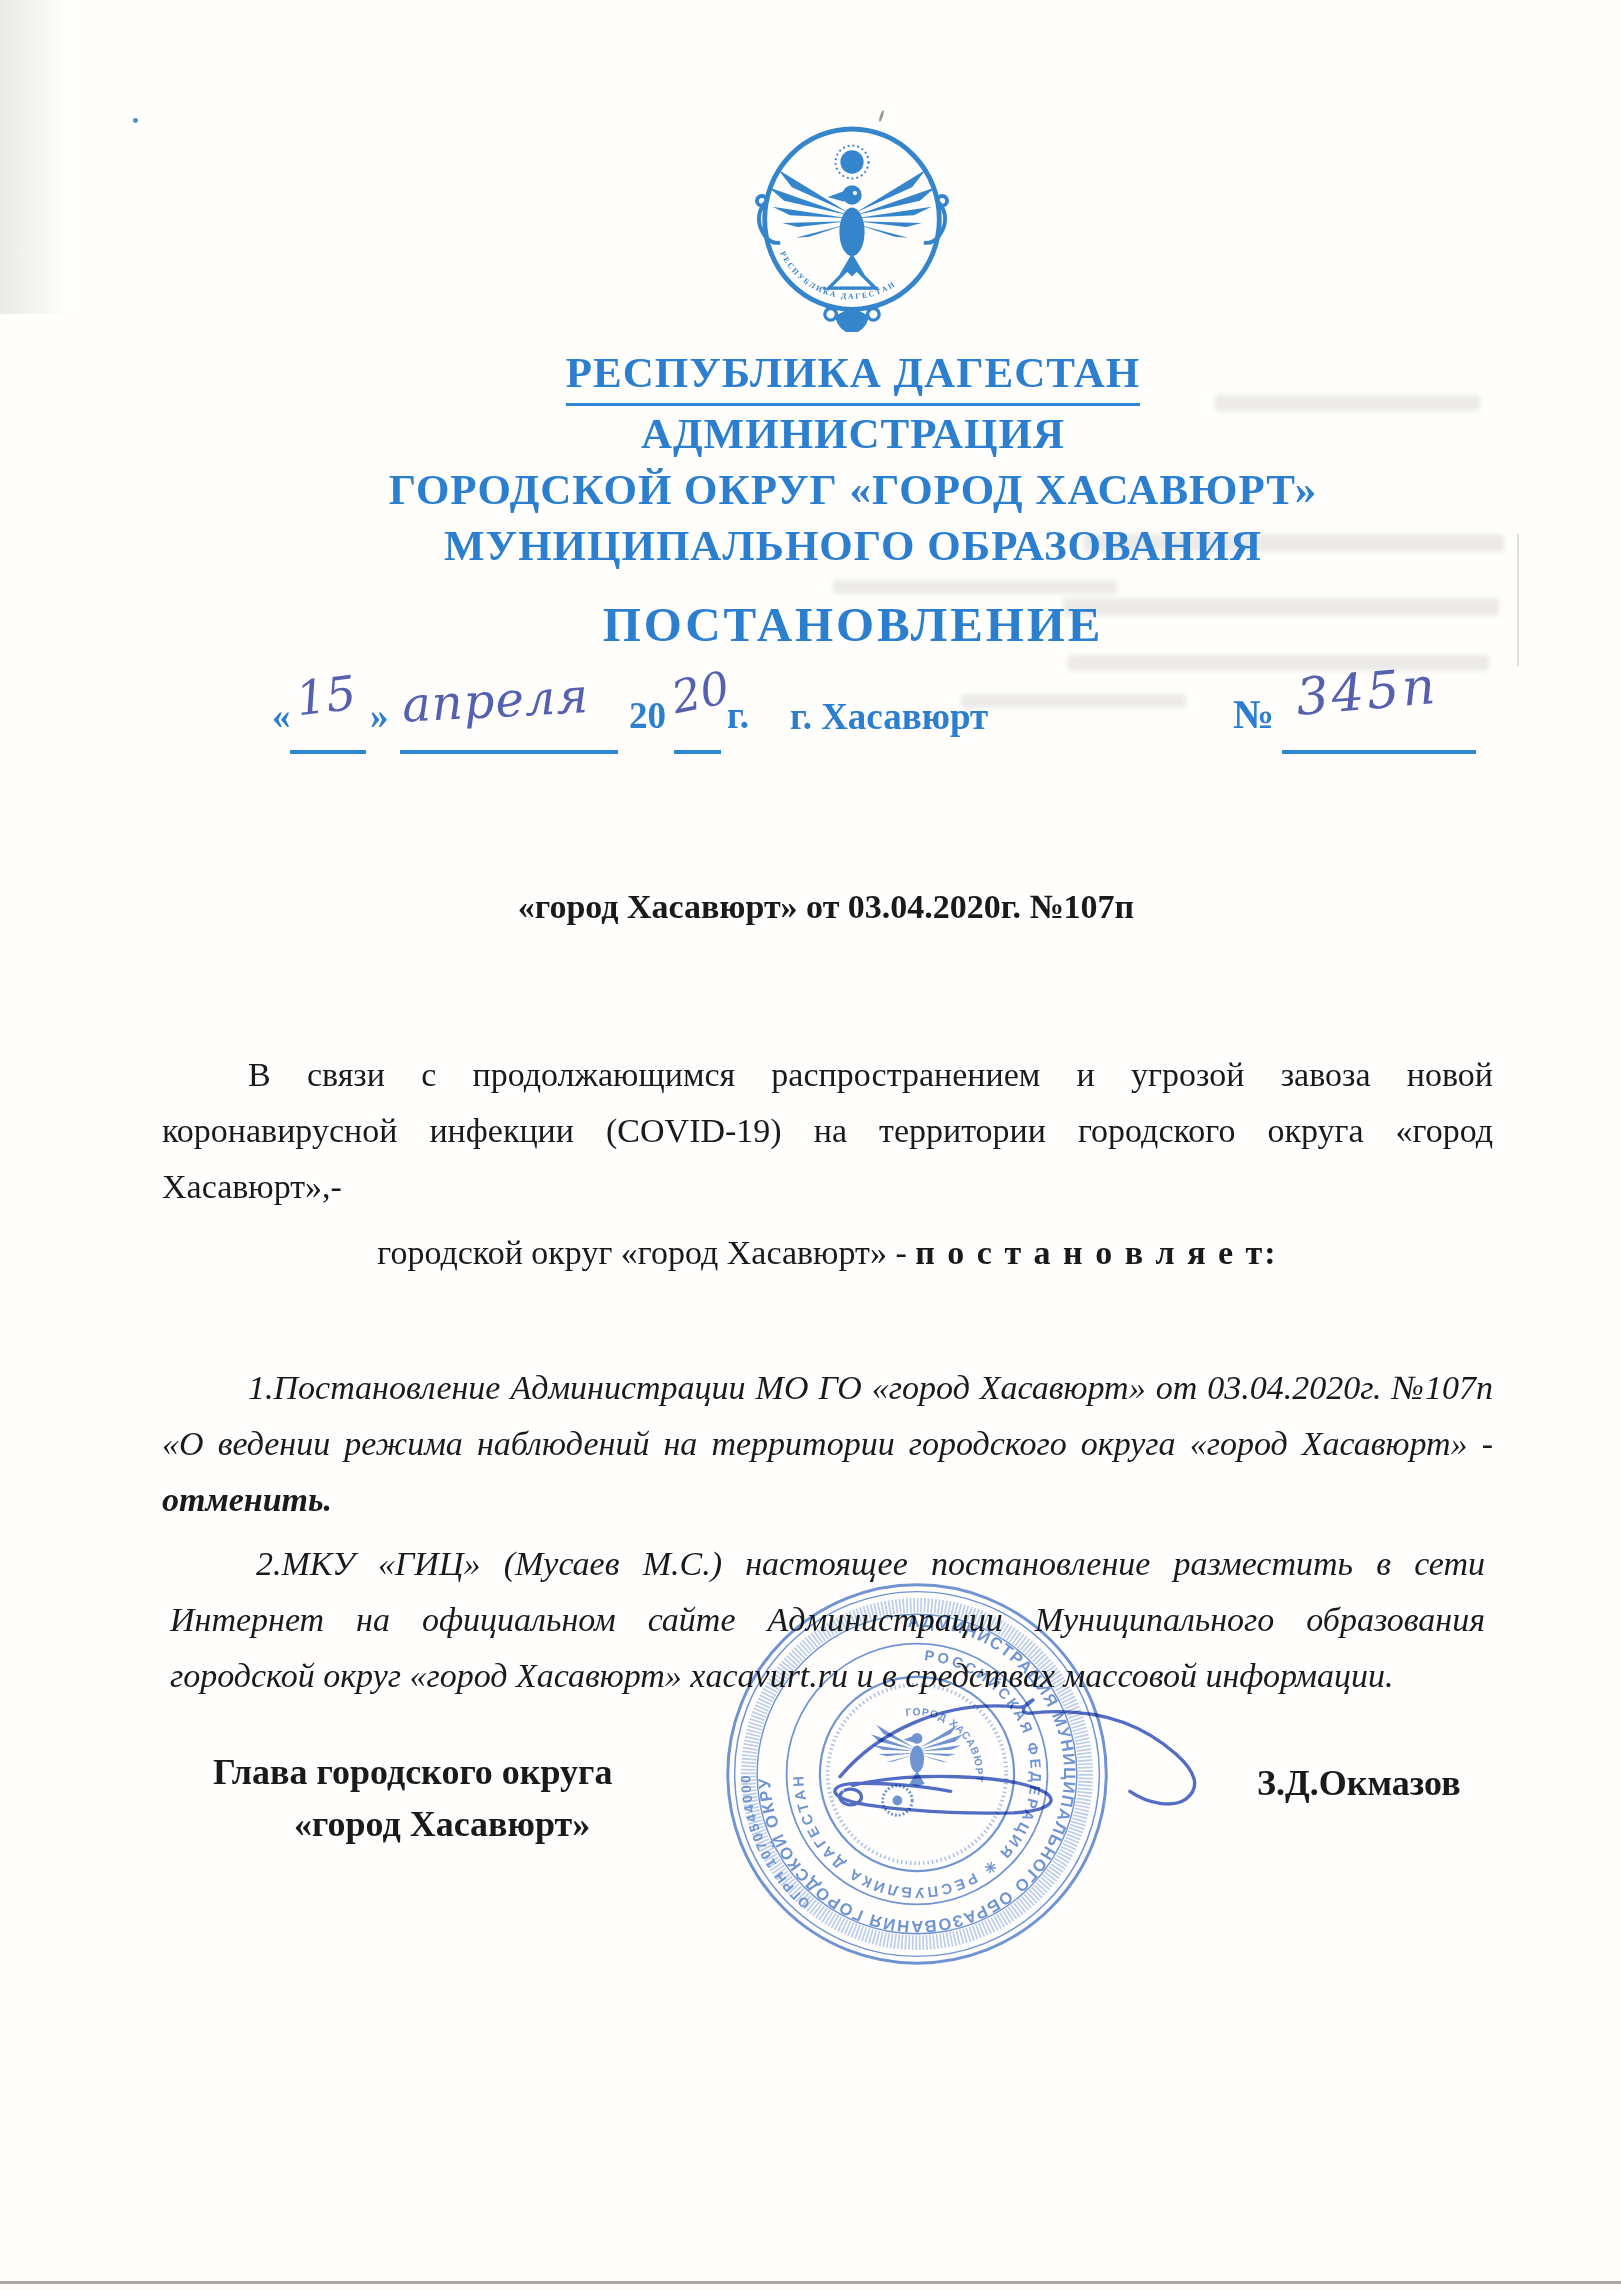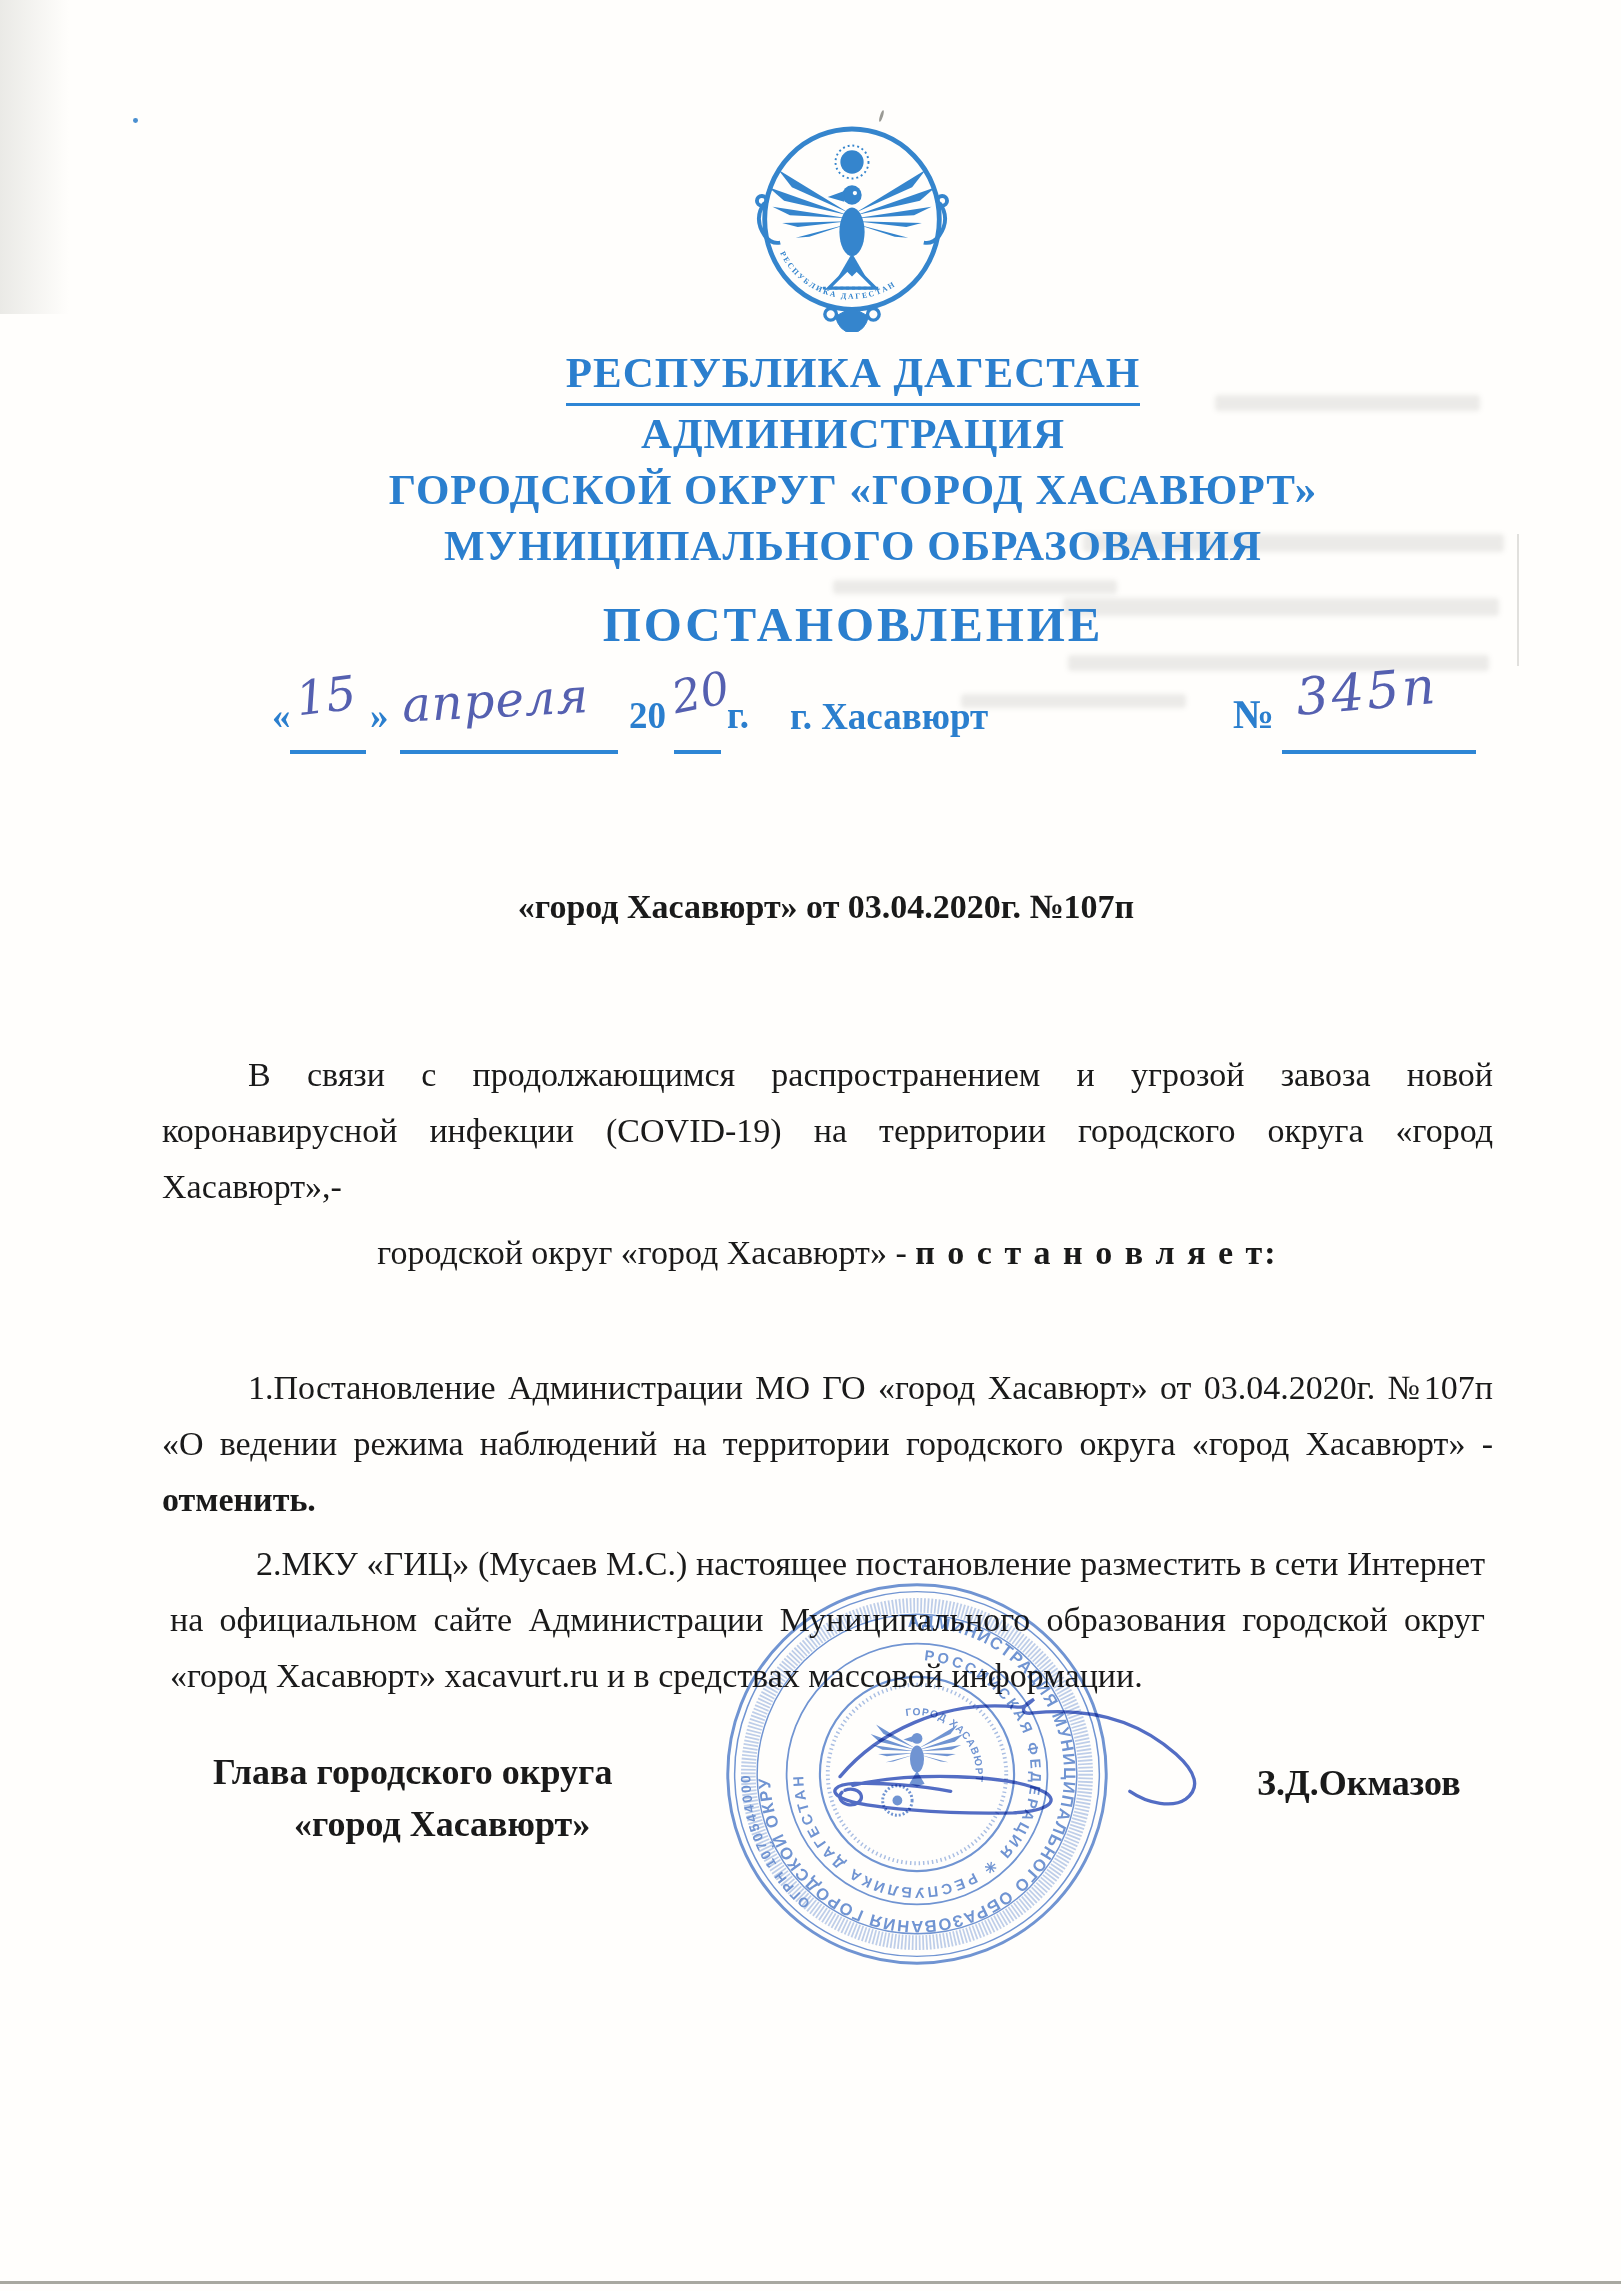--- a/index.html
+++ b/index.html
@@ -130,21 +130,21 @@
   <div class="abs doc-title" style="left:162px;top:880px;width:1328px;">
     <div>«город Хасавюрт» от 03.04.2020г. №107п</div>
   </div>
 
   <div class="abs body-par indent" style="left:162px;top:1047px;width:1331px;">В связи с продолжающимся распространением и угрозой завоза новой коронавирусной инфекции (COVID-19) на территории городского округа «город Хасавюрт»,-</div>
 
   <div class="abs center-par" style="left:162px;top:1225px;width:1331px;">
     <div><span>городской округ «город Хасавюрт» - </span><span class="spaced-bold">п о с т а н о в л я е т:</span></div>
   </div>
 
-  <div class="abs" style="left:162px;top:1360px;width:1331px;">
+  <div class="abs" style="left:162px;top:1360px;width:1331px;font-style:italic;">
     <p class="body-par indent" style="margin:0;"><span>1.Постановление Администрации МО ГО «город Хасавюрт» от 03.04.2020г. №107п «О ведении режима наблюдений на территории городского округа «город Хасавюрт» - </span><span class="bold">отменить.</span></p>
     <p class="body-par indent" style="margin:8px;"><span>2.МКУ «ГИЦ» (Мусаев М.С.) настоящее постановление разместить в сети Интернет на официальном сайте Администрации Муниципального образования городской округ «город Хасавюрт» xacavurt.ru и в средствах массовой информации.</span><span class="bold"></span></p>
   </div>
 
   <div class="abs sig-label" style="left:213px;top:1751px;text-align:right;">Глава городского округа</div>
   <div class="abs sig-label" style="left:294px;top:1803px;">«город Хасавюрт»</div>
   <div class="abs sig-label" style="left:1257px;top:1762px;">З.Д.Окмазов</div>
 
   <svg class="abs stamp-svg" style="left:716px;top:1573px;width:402px;height:402px;opacity:.88;" viewBox="0 0 410 410">
     <defs>

